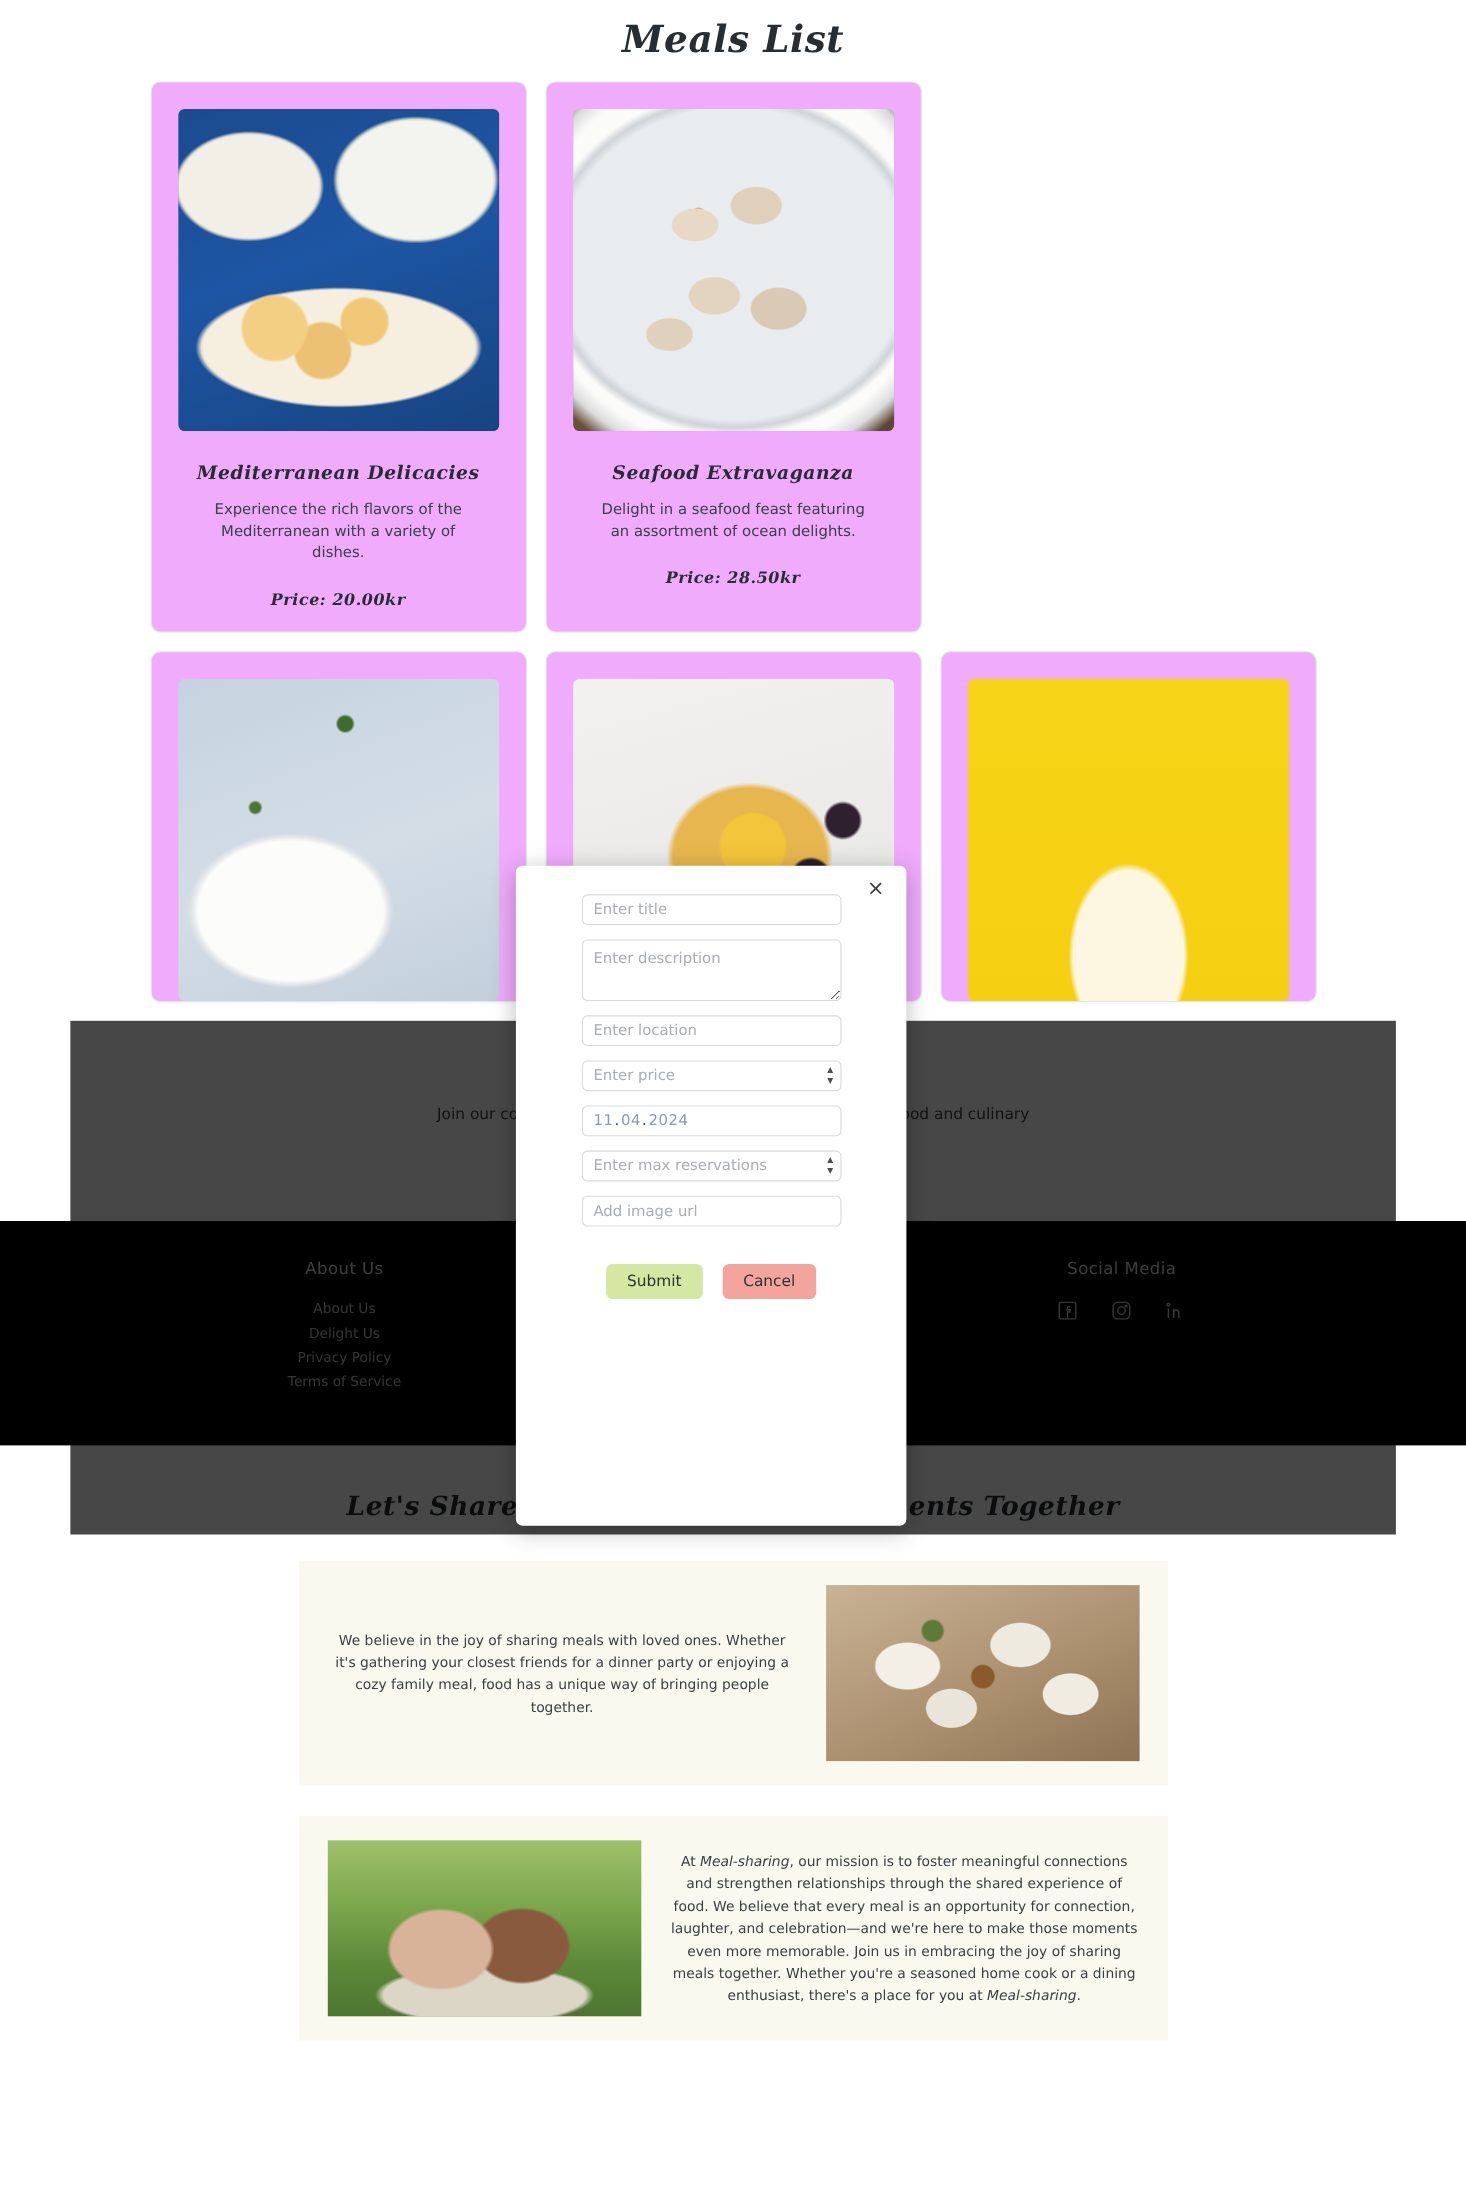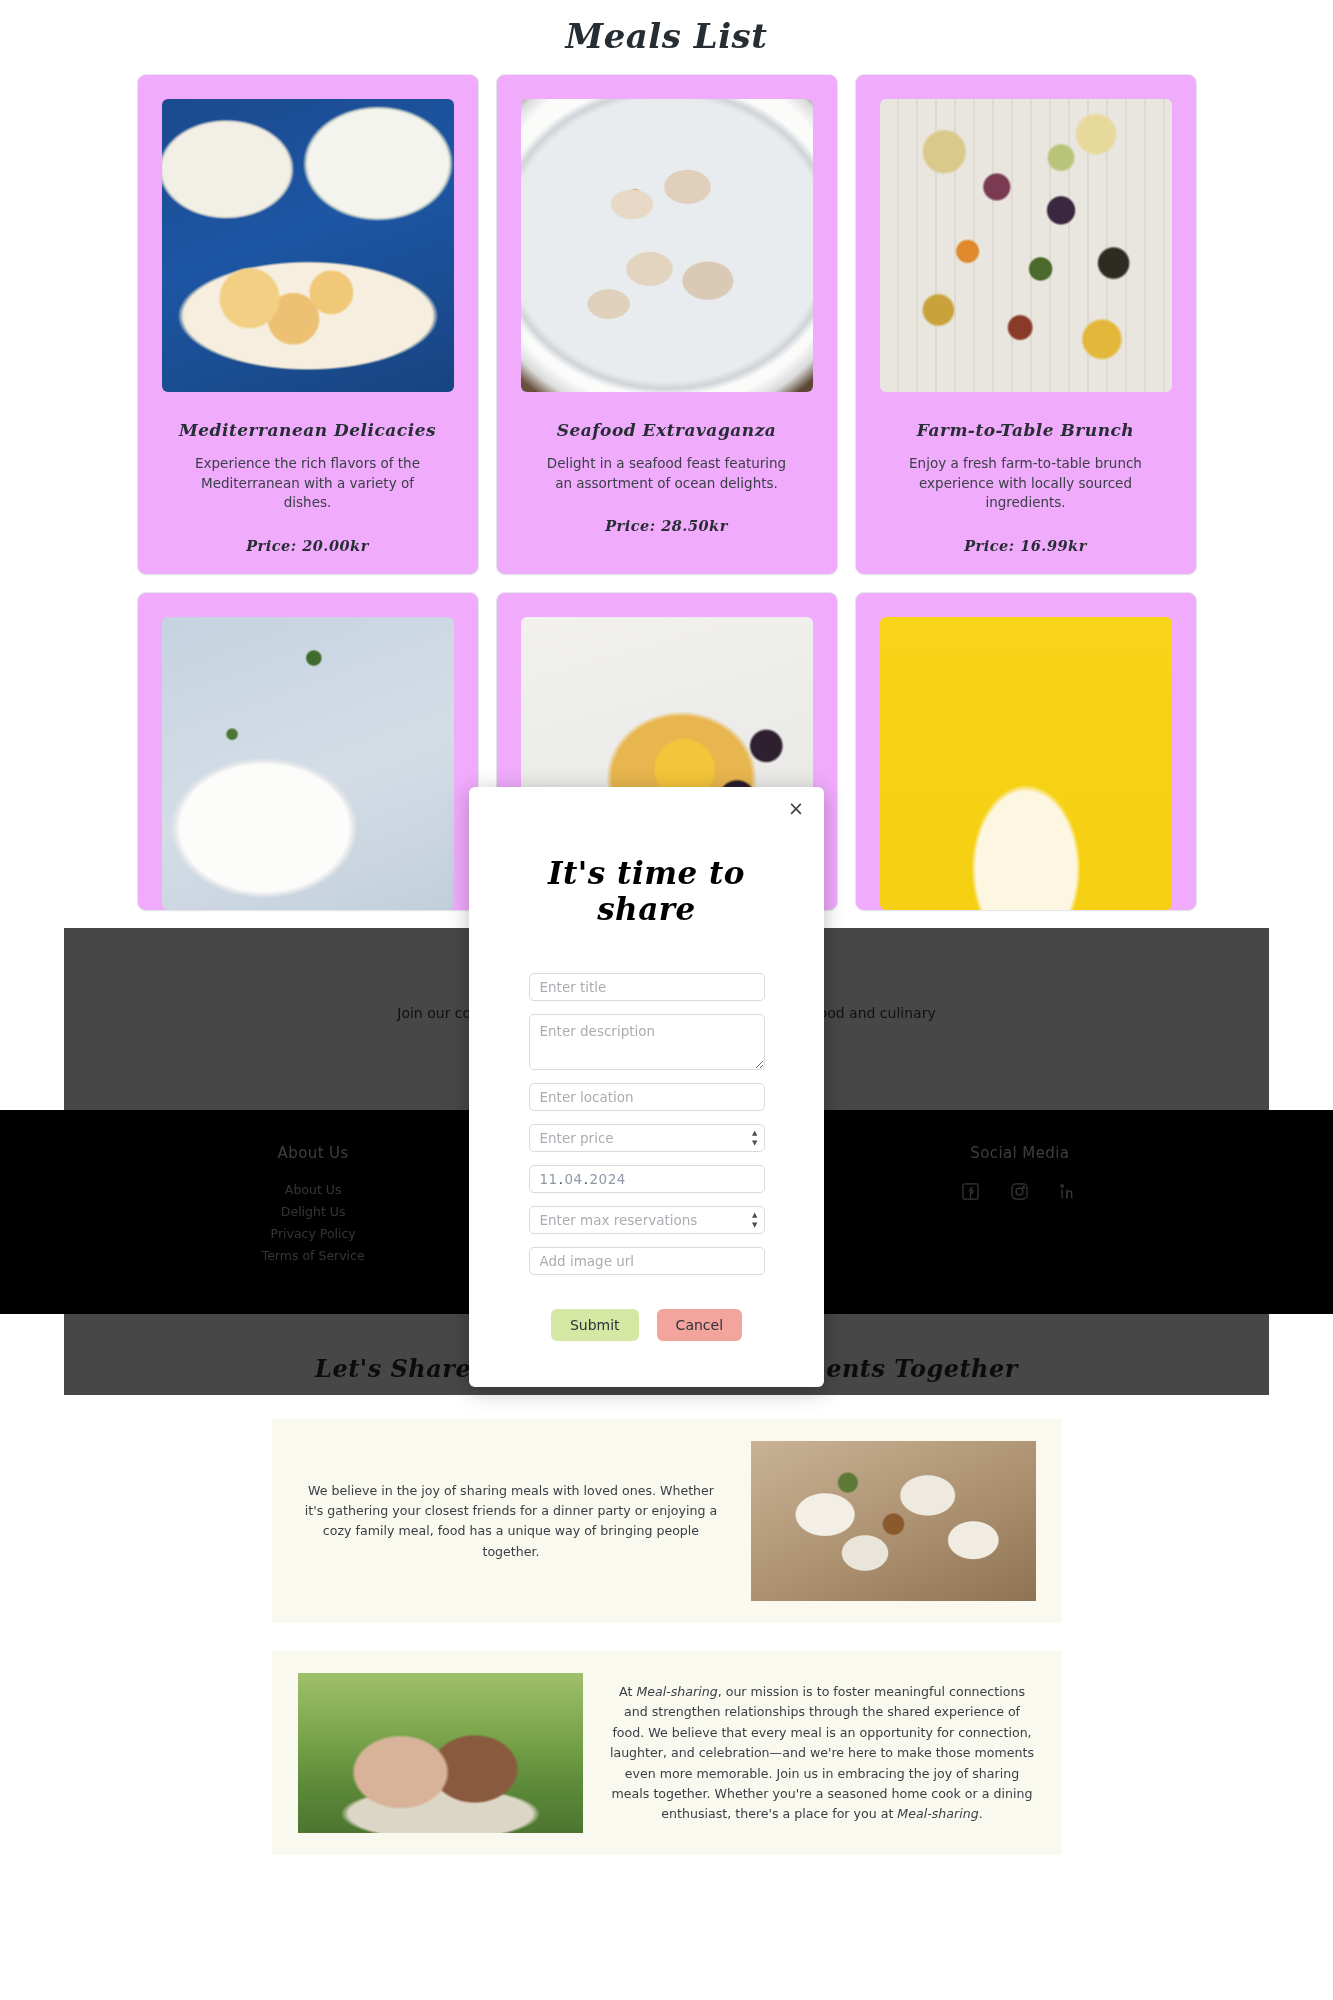--- a/index.html
+++ b/index.html
@@ -392,26 +392,20 @@
     <div class="meal-price script">Price: 20.00kr</div>
   </div>
 
   <div class="meal-card">
     <div class="meal-img img-seafood"></div>
     <div class="meal-name script">Seafood Extravaganza</div>
     <div class="meal-desc">Delight in a seafood feast featuring an assortment of ocean delights.</div>
     <div class="meal-price script">Price: 28.50kr</div>
   </div>
 
-  <div class="meal-card">
-    <div class="meal-img img-farm"></div>
-    <div class="meal-name script">Farm-to-Table Brunch</div>
-    <div class="meal-desc">Enjoy a fresh farm-to-table brunch experience with locally sourced ingredients.</div>
-    <div class="meal-price script">Price: 16.99kr</div>
-  </div>
 
 </div>
 
 <div class="meals-grid" style="margin-top:17px;">
   <div class="meal-card" style="padding-bottom:0;">
     <div class="meal-img img-soup"></div>
   </div>
   <div class="meal-card" style="padding-bottom:0;">
     <div class="meal-img img-dessert"></div>
   </div>
@@ -465,21 +459,20 @@
             </svg>
           </a>
         </div>
       </div>
     </div>
   </div>
 </div>
 
 <div class="modal">
   <button class="modal-close">×</button>
-  <div class="modal-title script">It's time to share</div>
 
   <div class="modal-form">
     <input class="fld" type="text" placeholder="Enter title" style="">
 
     <textarea class="fld" placeholder="Enter description" style=""></textarea>
 
     <input class="fld" type="text" placeholder="Enter location" style="">
 
     <div class="fld-spin">
       <input class="fld" type="text" placeholder="Enter price" style="">

